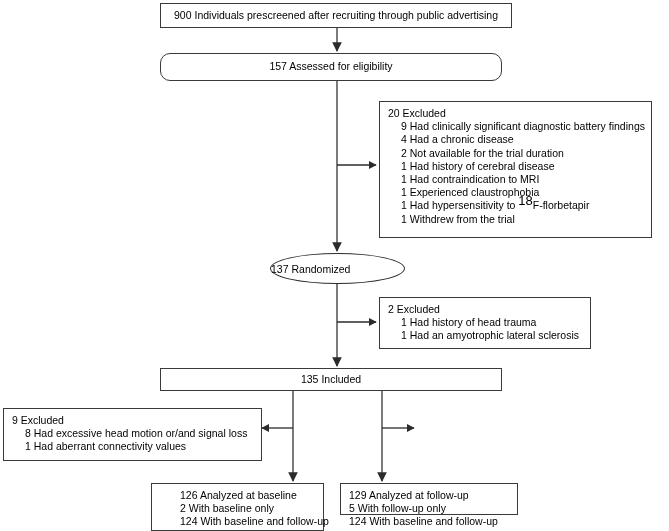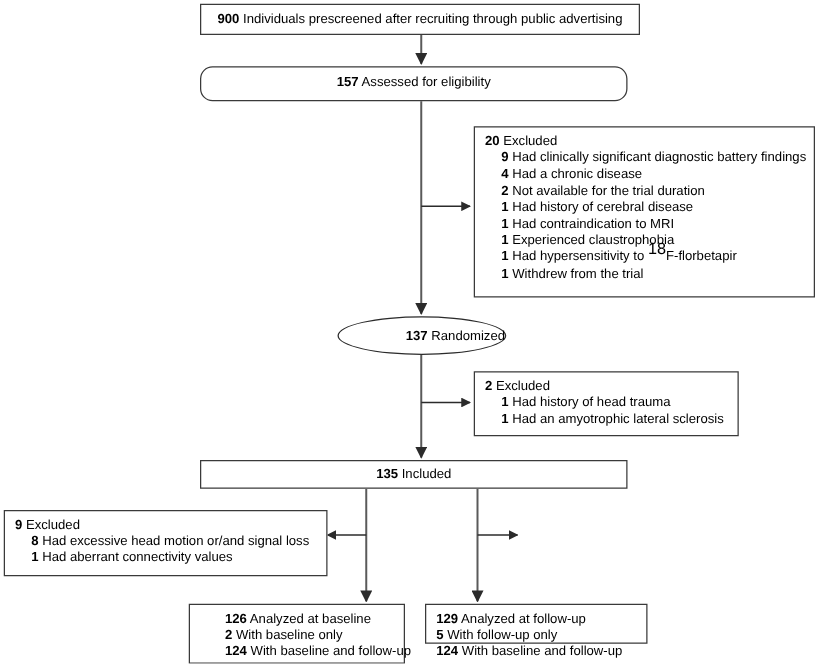--- a/index.html
+++ b/index.html
@@ -41,32 +41,32 @@
     padding: 5px 6px 5px 8px;
   }
   .ellipse-node {
     position: absolute;
     box-sizing: border-box;
     border: 1px solid #2b2b2b;
     border-radius: 50%;
     background: #ffffff;
     display: flex;
     align-items: center;
-    justify-content: flex-end;
+    justify-content: flex-start;
     font-size: 10.5px;
     color: #000000;
   }
   .line {
     white-space: nowrap;
   }
   .line.indent {
     padding-left: 13px;
   }
   .num {
-    font-weight: bold;
+    font-weight: normal;
   }
   .txt {
     font-weight: normal;
   }
   sup {
     font-size: 13px;
     vertical-align: super;
     line-height: 0;
   }
 </style>

